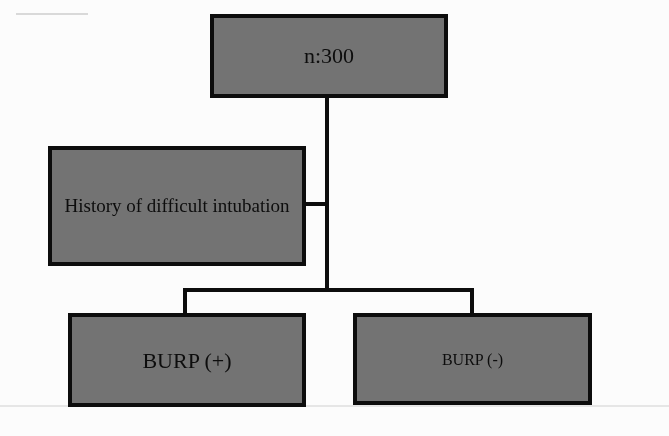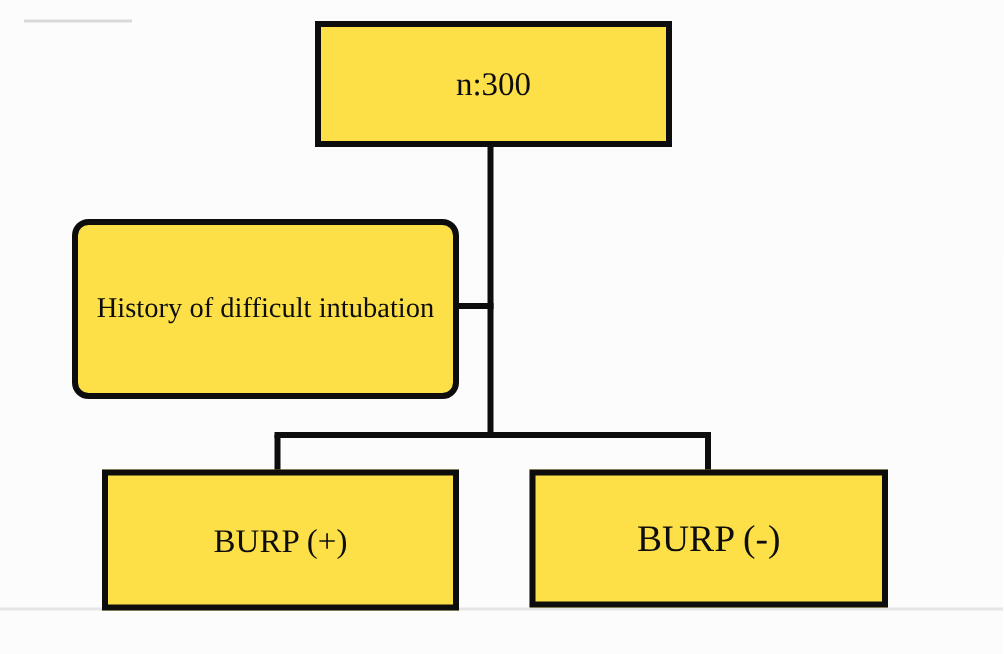--- a/index.html
+++ b/index.html
@@ -13,32 +13,32 @@
     height: 436px;
     background: #fcfcfc;
     font-family: "Liberation Serif", "DejaVu Serif", serif;
     color: #0d0d0d;
     overflow: hidden;
   }
   .flowbox {
     position: absolute;
     box-sizing: border-box;
     border: 4px solid #0d0d0d;
-    background: #fde047;
+    background: #737373;
     display: flex;
     flex-direction: column;
     align-items: center;
     justify-content: center;
     text-align: center;
     z-index: 2;
   }
   .box-top       { left: 210px; top: 14px;  width: 238px; height: 84px;  font-size: 22px; }
-  .box-excluded  { left: 48px;  top: 146px; width: 258px; height: 120px; font-size: 19px; line-height: 28px; border-radius: 11px; }
+  .box-excluded  { left: 48px;  top: 146px; width: 258px; height: 120px; font-size: 19px; line-height: 28px; }
   .box-burp-pos  { left: 68px;  top: 313px; width: 238px; height: 94px;  font-size: 22px; line-height: 31px; }
-  .box-burp-neg  { left: 353px; top: 313px; width: 239px; height: 92px;  font-size: 25px; line-height: 31px; }
+  .box-burp-neg  { left: 353px; top: 313px; width: 239px; height: 92px;  font-size: 16px; line-height: 31px; }
   .excluded-line { white-space: pre; display: block; }
   .connector {
     position: absolute;
     background: #0d0d0d;
     z-index: 1;
   }
   .conn-v-main     { left: 325px; top: 96px;  width: 4px;   height: 196px; }
   .conn-stub       { left: 302px; top: 202px; width: 27px;  height: 4px;   }
   .conn-branch     { left: 183px; top: 288px; width: 291px; height: 4px;   }
   .conn-drop-left  { left: 183px; top: 290px; width: 4px;   height: 26px;  }

